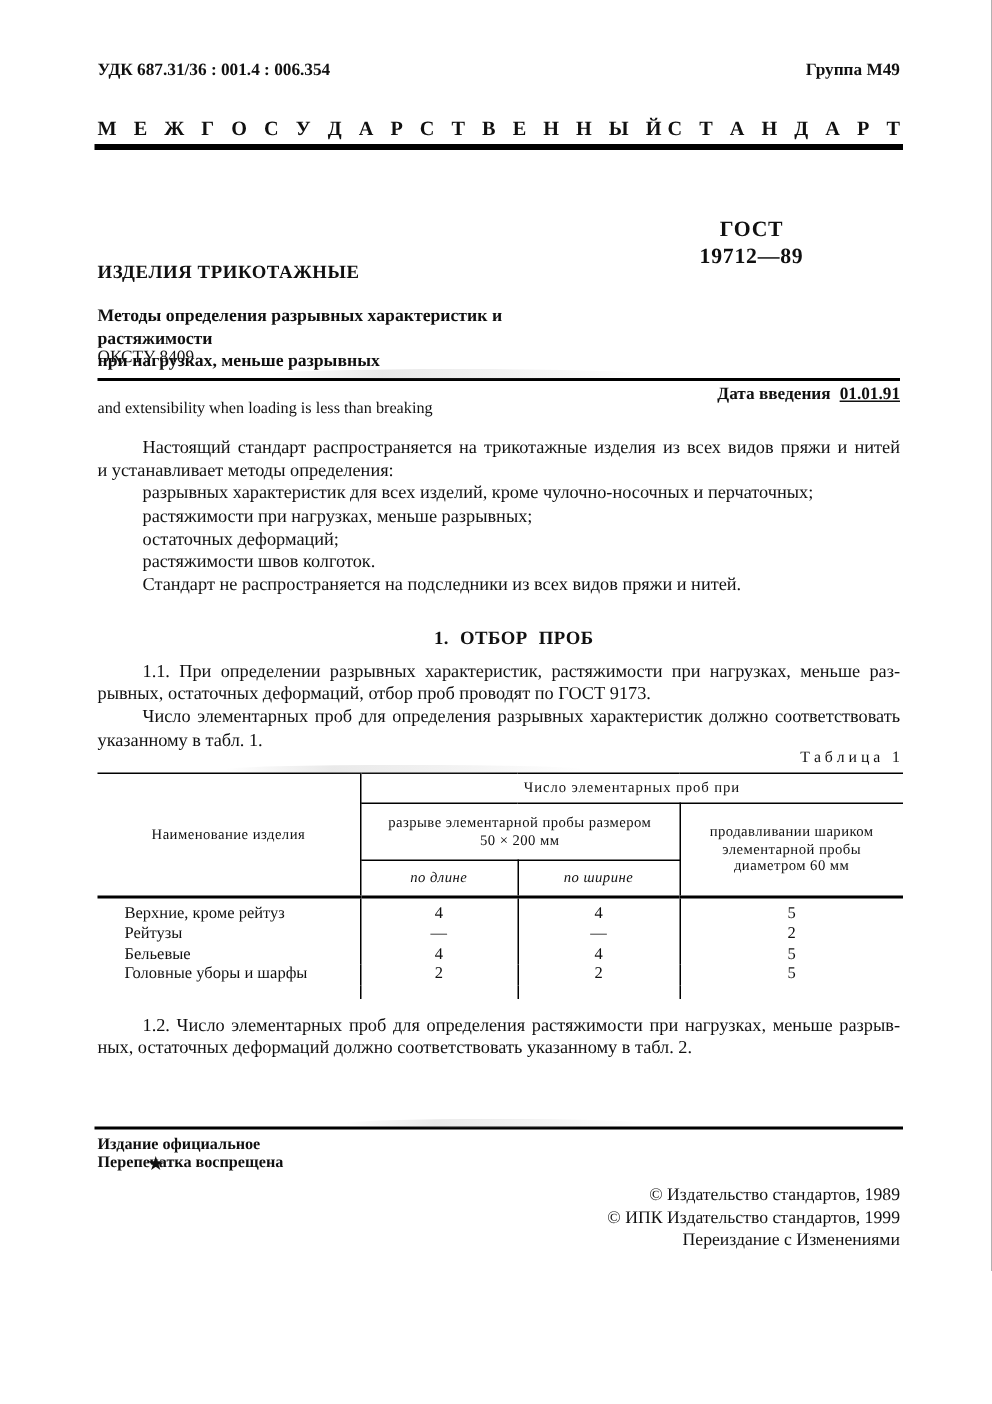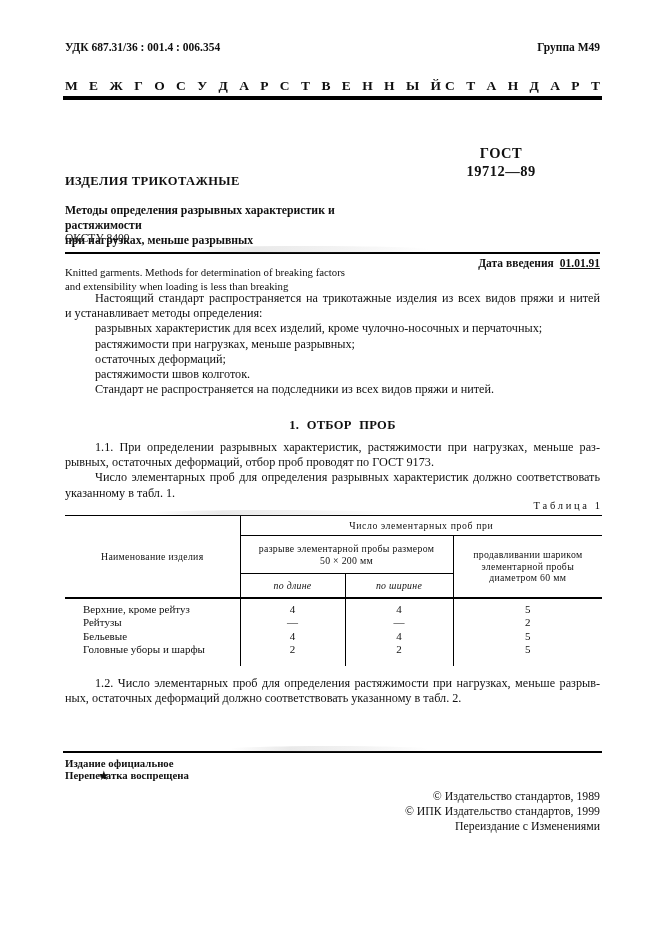--- a/index.html
+++ b/index.html
@@ -84,21 +84,20 @@
   </div>
   <div class="abs rule-thick"></div>
 
   <div class="abs title-left">
     <div class="ru-title">ИЗДЕЛИЯ ТРИКОТАЖНЫЕ</div>
     <div class="ru-sub">
       <div>Методы определения разрывных характеристик и растяжимости</div>
       <div>при нагрузках, меньше разрывных</div>
     </div>
     <div class="en-sub">
-      <div>Knitted garments. Methods for determination of breaking factors</div>
       <div>and extensibility when loading is less than breaking</div>
     </div>
   </div>
   <div class="abs gost-box">
     <div>ГОСТ</div>
     <div>19712—89</div>
   </div>
 
   <div class="abs okstu">ОКСТУ 8409</div>
   <div class="abs rule-thin"></div>

